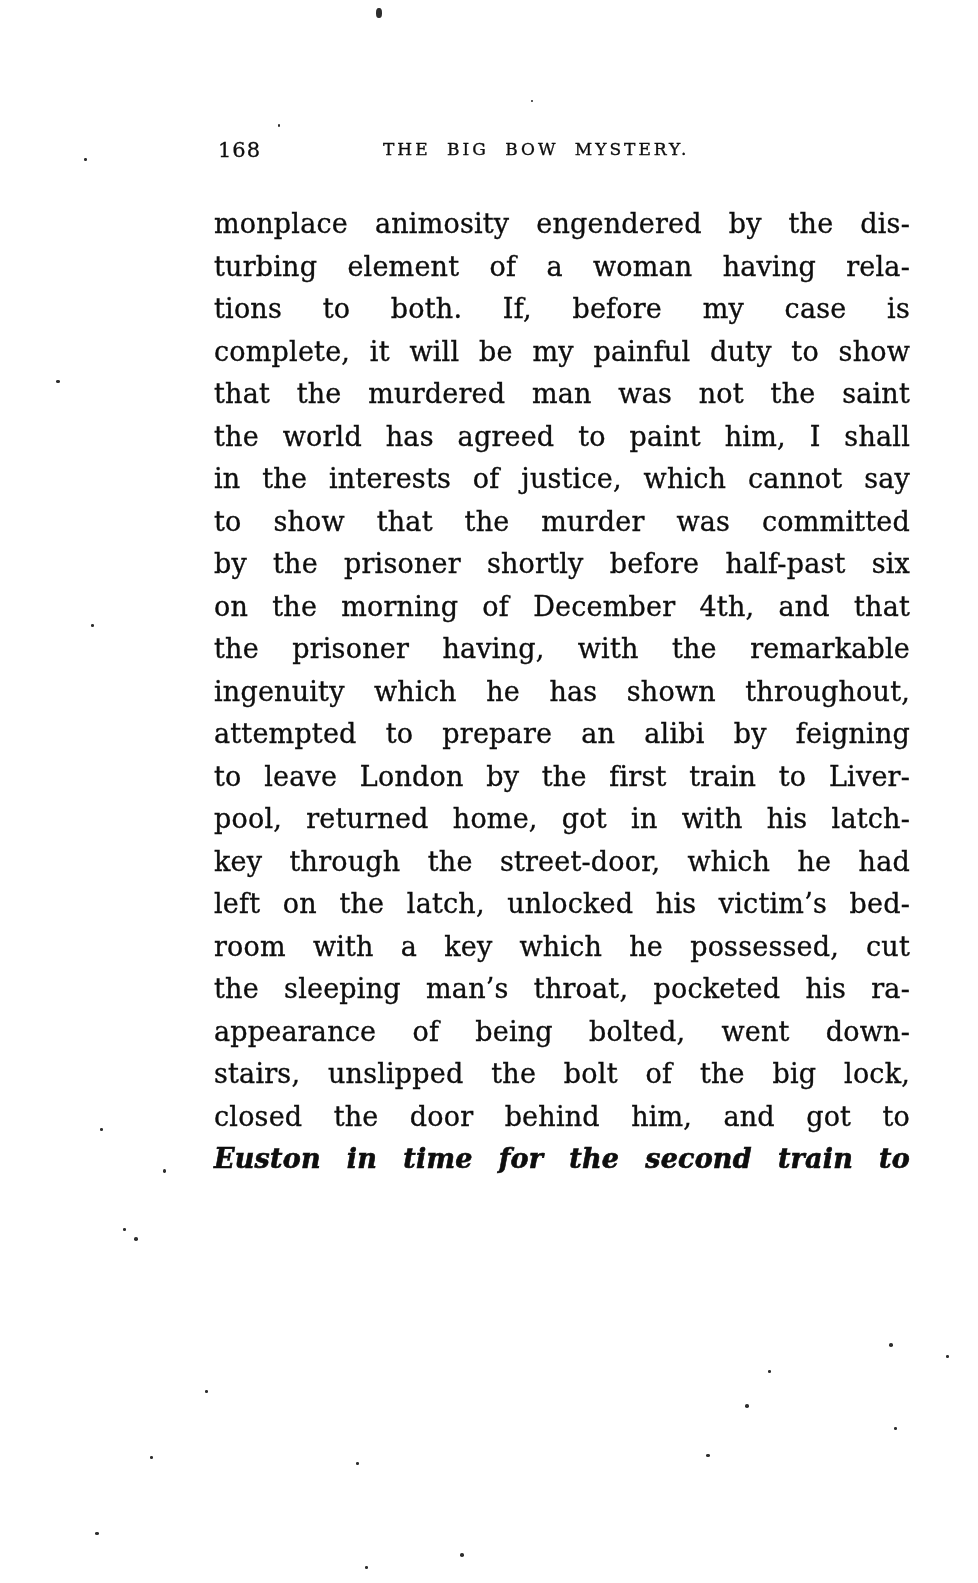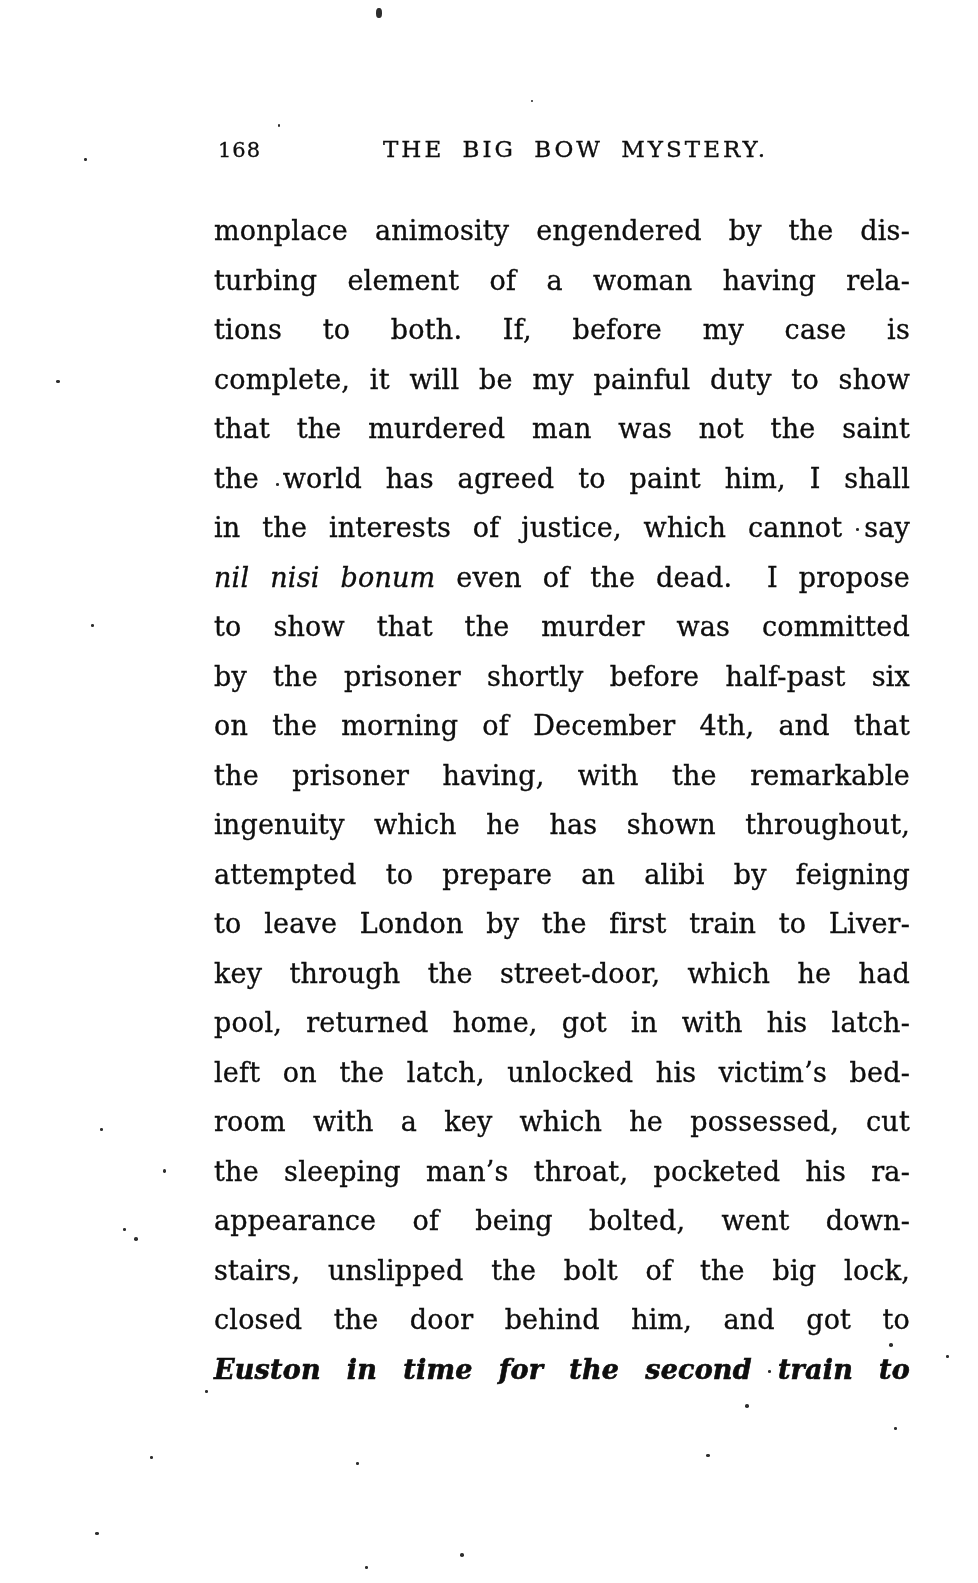--- a/index.html
+++ b/index.html
@@ -23,21 +23,21 @@
     top: 138px;
     font-size: 21px;
     line-height: 24px;
     letter-spacing: 1px;
     -webkit-text-stroke: 0.3px #111;
   }
   .header-title {
     position: absolute;
     left: 383px;
     top: 137px;
-    font-size: 23px;
+    font-size: 17px;
     line-height: 24px;
     letter-spacing: 3px;
     word-spacing: 8px;
     white-space: nowrap;
     -webkit-text-stroke: 0.35px #111;
   }
   .text-block {
     position: absolute;
     left: 214px;
     top: 203px;
@@ -46,21 +46,20 @@
     letter-spacing: 0.2px;
     -webkit-text-stroke: 0.35px #111;
   }
   .line {
     height: 42.5px;
     line-height: 42.5px;
     text-align: justify;
     text-align-last: justify;
     text-justify: inter-word;
     white-space: normal;
-    margin-top: 7px;
   }
   .seg-i { font-style: italic; }
   .seg-b { font-weight: bold; font-style: italic; -webkit-text-stroke: 0.6px #0a0a0a; }
   .speck {
     position: absolute;
     background: #161616;
     border-radius: 45%;
     opacity: 0.9;
   }
 </style>
@@ -74,30 +73,29 @@
   <div class="header-title">THE BIG BOW MYSTERY.</div>
 
   <div class="text-block">
       <div class="line"><span>monplace animosity engendered by the dis-</span></div>
       <div class="line"><span>turbing element of a woman having rela-</span></div>
       <div class="line"><span>tions to both. If, before my case is</span></div>
       <div class="line"><span>complete, it will be my painful duty to show</span></div>
       <div class="line"><span>that the murdered man was not the saint</span></div>
       <div class="line"><span>the world has agreed to paint him, I shall</span></div>
       <div class="line"><span>in the interests of justice, which cannot say</span></div>
-      <div class="line"><span class="seg-i">nil nisi bonum</span><span> even of the dead.  I propose</span></div>
       <div class="line"><span>to show that the murder was committed</span></div>
       <div class="line"><span>by the prisoner shortly before half-past six</span></div>
       <div class="line"><span>on the morning of December 4th, and that</span></div>
       <div class="line"><span>the prisoner having, with the remarkable</span></div>
       <div class="line"><span>ingenuity which he has shown throughout,</span></div>
       <div class="line"><span>attempted to prepare an alibi by feigning</span></div>
       <div class="line"><span>to leave London by the first train to Liver-</span></div>
+      <div class="line"><span>pool, returned home, got in with his latch-</span></div>
       <div class="line"><span>key through the street-door, which he had</span></div>
-      <div class="line"><span>pool, returned home, got in with his latch-</span></div>
       <div class="line"><span>left on the latch, unlocked his victim’s bed-</span></div>
       <div class="line"><span>room with a key which he possessed, cut</span></div>
       <div class="line"><span>the sleeping man’s throat, pocketed his ra-</span></div>
       <div class="line"><span>appearance of being bolted, went down-</span></div>
       <div class="line"><span>stairs, unslipped the bolt of the big lock,</span></div>
       <div class="line"><span>closed the door behind him, and got to</span></div>
       <div class="line"><span class="seg-b">Euston in time for the second train to</span></div>
     </div>
 
   <div>

